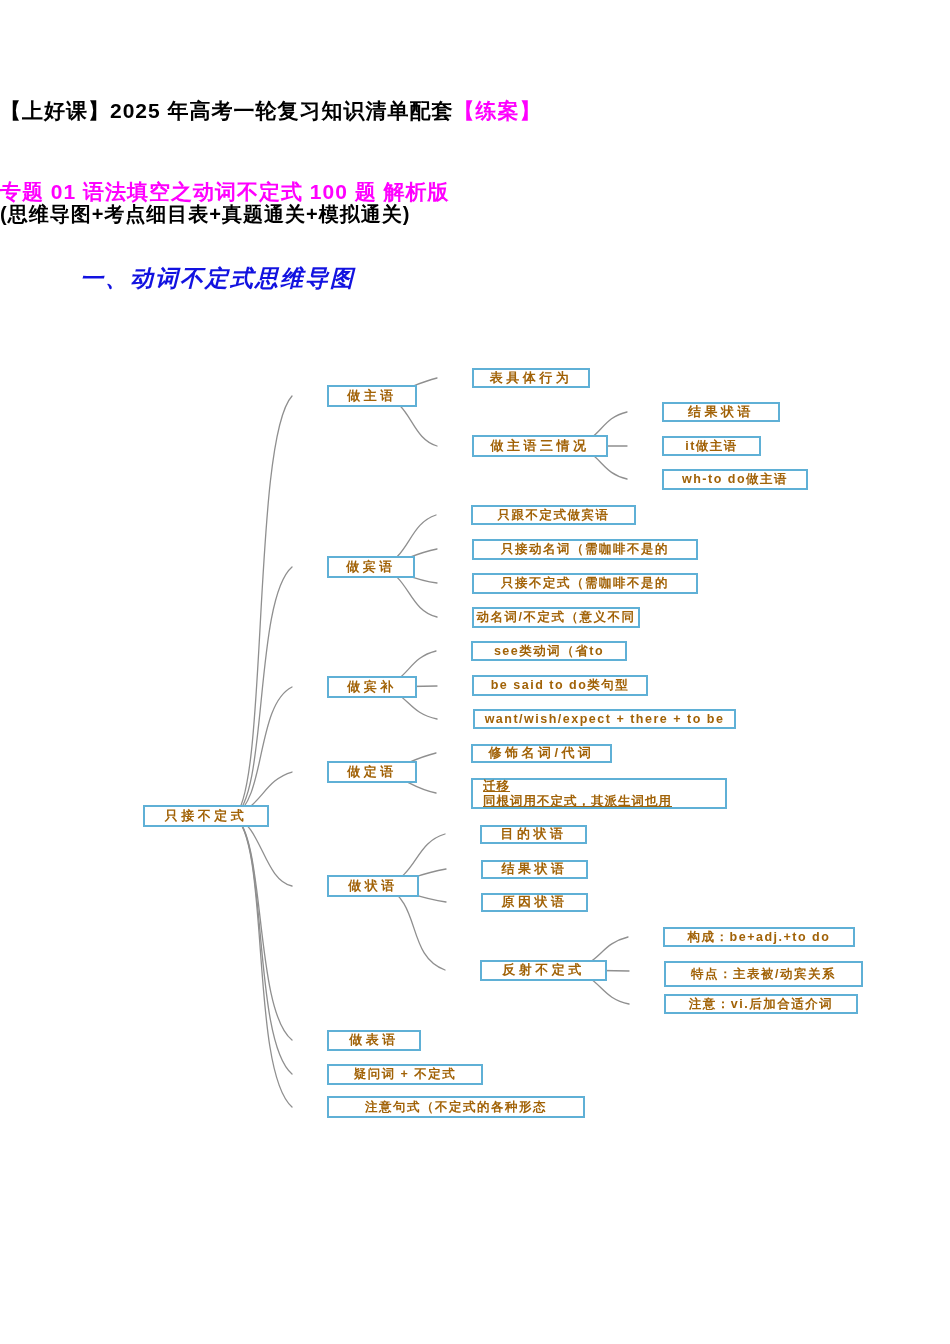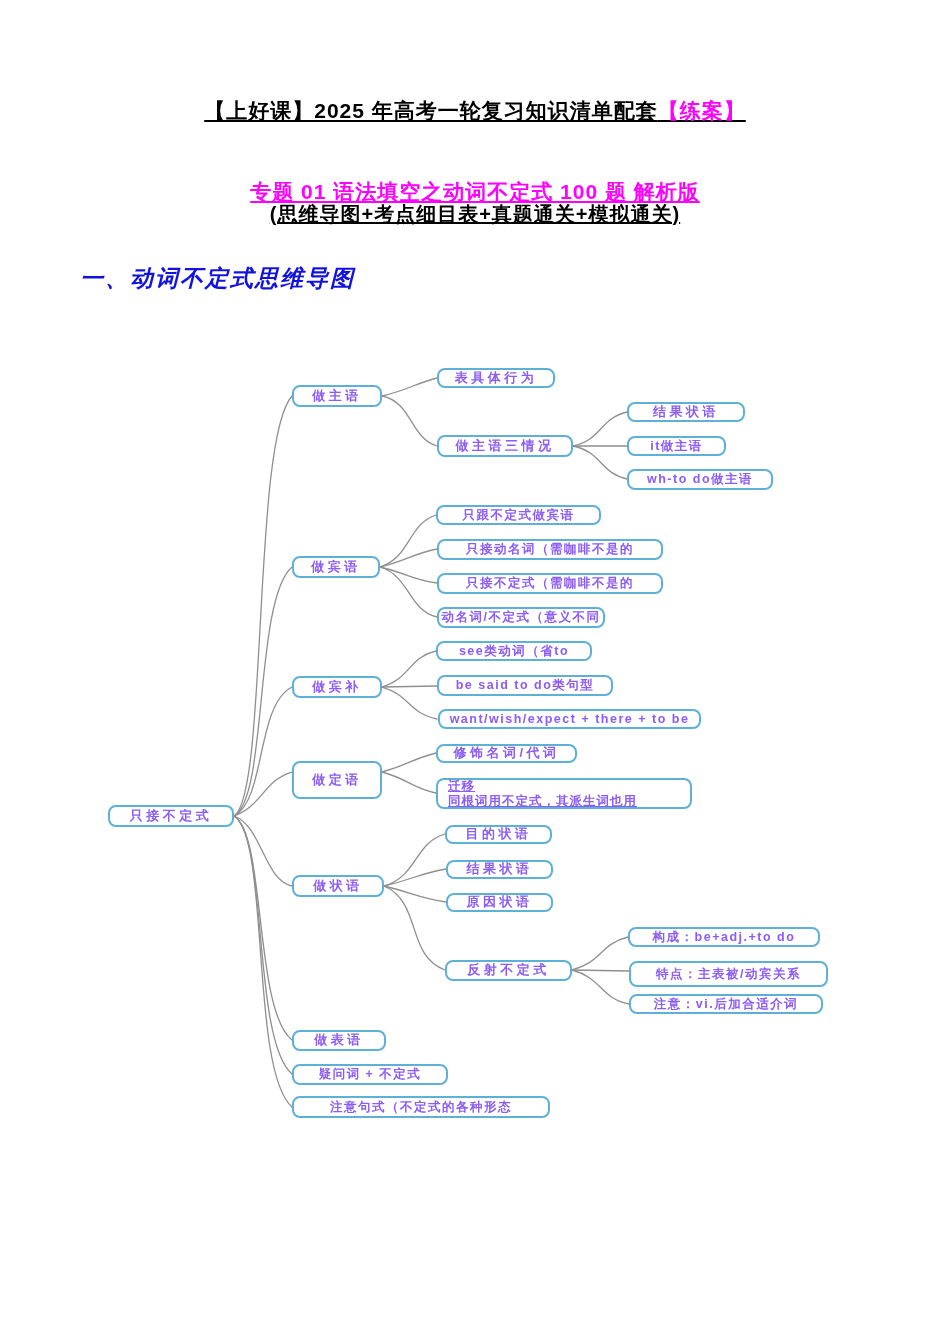--- a/index.html
+++ b/index.html
@@ -6,41 +6,42 @@
   .page{
     position:relative;
     width:950px;height:1344px;
     margin:0 auto;
     background:#ffffff;
     font-family:"Liberation Sans", sans-serif;
     overflow:hidden;
   }
   .title-line{
     position:absolute;left:0;width:100%;
-    text-align:center;font-weight:bold;color:#000;text-decoration:underline;
+    font-weight:bold;color:#000;
   }
   .t1{top:97px;font-size:21px;letter-spacing:1px;}
   .t1 .hl{color:#ff00ff;}
   .t2{top:151px;font-size:21px;color:#ff00ff;letter-spacing:1px;margin-top:27px;}
   .t3{top:201px;font-size:20px;letter-spacing:1px;}
   .section-heading{
     position:absolute;left:80px;top:250px;
     font-size:23px;font-weight:bold;font-style:italic;
     color:#1212e0;letter-spacing:2px;margin-top:13px;
   }
   .mindmap{position:absolute;left:0;top:0;width:950px;height:1344px;}
   .edges{position:absolute;left:0;top:0;pointer-events:none;}
   .edges path{fill:none;stroke:#8f8f8f;stroke-width:1.3;stroke-linecap:round;}
   .node{
     position:absolute;box-sizing:border-box;
-    border:2px solid #5fb0d6;border-radius:8px;background:#fff;
-    color:#8b5cf6;font-size:12.5px;font-weight:bold;
+    border:2px solid #5fb0d6;border-radius:0;background:#fff;
+    color:#a16207;font-size:12.5px;font-weight:bold;
     display:flex;align-items:center;justify-content:center;
     white-space:pre-line;letter-spacing:1.5px;line-height:1.15;
     text-align:center;
+    margin-left:35px;
   }
   .node.sp{letter-spacing:3.5px;font-size:13px;}
   .node.left{justify-content:flex-start;text-align:left;padding-left:10px;letter-spacing:1px;text-decoration:underline;}
 </style>
 </head>
 <body>
 
 <div class="page">
 
   <div class="title-line t1">
@@ -90,21 +91,21 @@
       <path d="M572,970 C602,962 600,944 628,937"></path>
       <path d="M572,970 L629,971"></path>
       <path d="M572,970 C602,978 600,998 629,1004"></path>
     </svg>
 
     <div class="node sp" style="left:108px;top:805px;width:126px;height:22px">只接不定式</div>
 
     <div class="node sp" style="left:292px;top:385px;width:90px;height:22px">做主语</div>
     <div class="node sp" style="left:292px;top:556px;width:88px;height:22px">做宾语</div>
     <div class="node sp" style="left:292px;top:676px;width:90px;height:22px">做宾补</div>
-    <div class="node sp" style="left:292px;top:761px;width:90px;height:38px">做定语</div>
+    <div class="node sp" style="left:292px;top:761px;width:90px;height:22px">做定语</div>
     <div class="node sp" style="left:292px;top:875px;width:92px;height:22px">做状语</div>
     <div class="node sp" style="left:292px;top:1030px;width:94px;height:21px">做表语</div>
     <div class="node" style="left:292px;top:1064px;width:156px;height:21px">疑问词 + 不定式</div>
     <div class="node" style="left:292px;top:1096px;width:258px;height:22px">注意句式（不定式的各种形态</div>
 
     <div class="node sp" style="left:437px;top:368px;width:118px;height:20px">表具体行为</div>
     <div class="node sp" style="left:437px;top:435px;width:136px;height:22px">做主语三情况</div>
 
     <div class="node sp" style="left:627px;top:402px;width:118px;height:20px">结果状语</div>
     <div class="node" style="left:627px;top:436px;width:99px;height:20px">it做主语</div>

